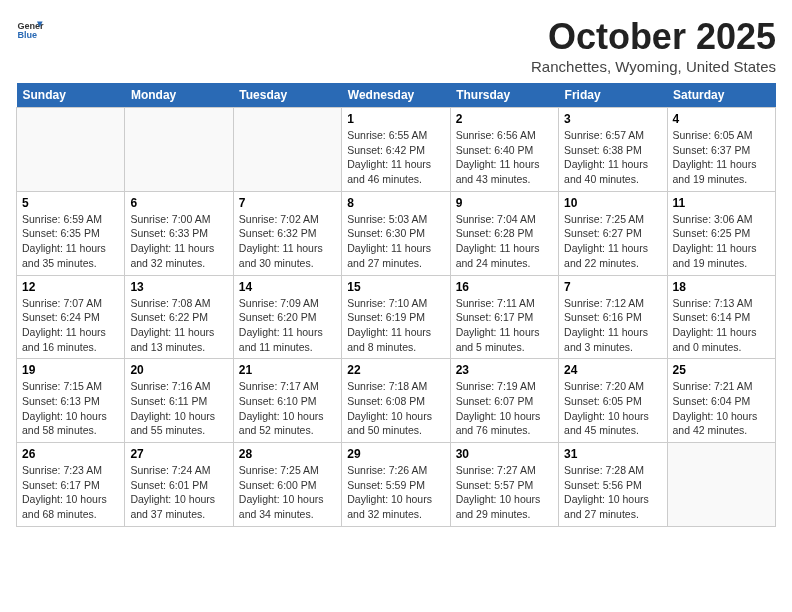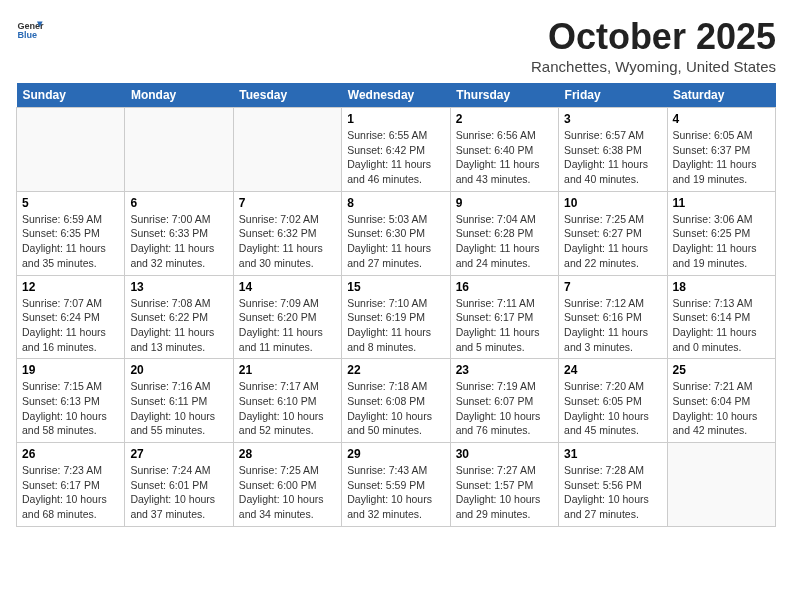--- a/index.html
+++ b/index.html
@@ -309,29 +309,29 @@
         </td>
         <td>
           <span class="day-num">28</span>
           <div class="cell-text">Sunrise: 7:25 AM</div>
           <div class="cell-text">Sunset: 6:00 PM</div>
           <div class="cell-text">Daylight: 10 hours</div>
           <div class="cell-text">and 34 minutes.</div>
         </td>
         <td>
           <span class="day-num">29</span>
-          <div class="cell-text">Sunrise: 7:43 AM</div>
+          <div class="cell-text">Sunrise: 7:26 AM</div>
           <div class="cell-text">Sunset: 5:59 PM</div>
           <div class="cell-text">Daylight: 10 hours</div>
           <div class="cell-text">and 32 minutes.</div>
         </td>
         <td>
           <span class="day-num">30</span>
           <div class="cell-text">Sunrise: 7:27 AM</div>
-          <div class="cell-text">Sunset: 1:57 PM</div>
+          <div class="cell-text">Sunset: 5:57 PM</div>
           <div class="cell-text">Daylight: 10 hours</div>
           <div class="cell-text">and 29 minutes.</div>
         </td>
         <td>
           <span class="day-num">31</span>
           <div class="cell-text">Sunrise: 7:28 AM</div>
           <div class="cell-text">Sunset: 5:56 PM</div>
           <div class="cell-text">Daylight: 10 hours</div>
           <div class="cell-text">and 27 minutes.</div>
         </td>

